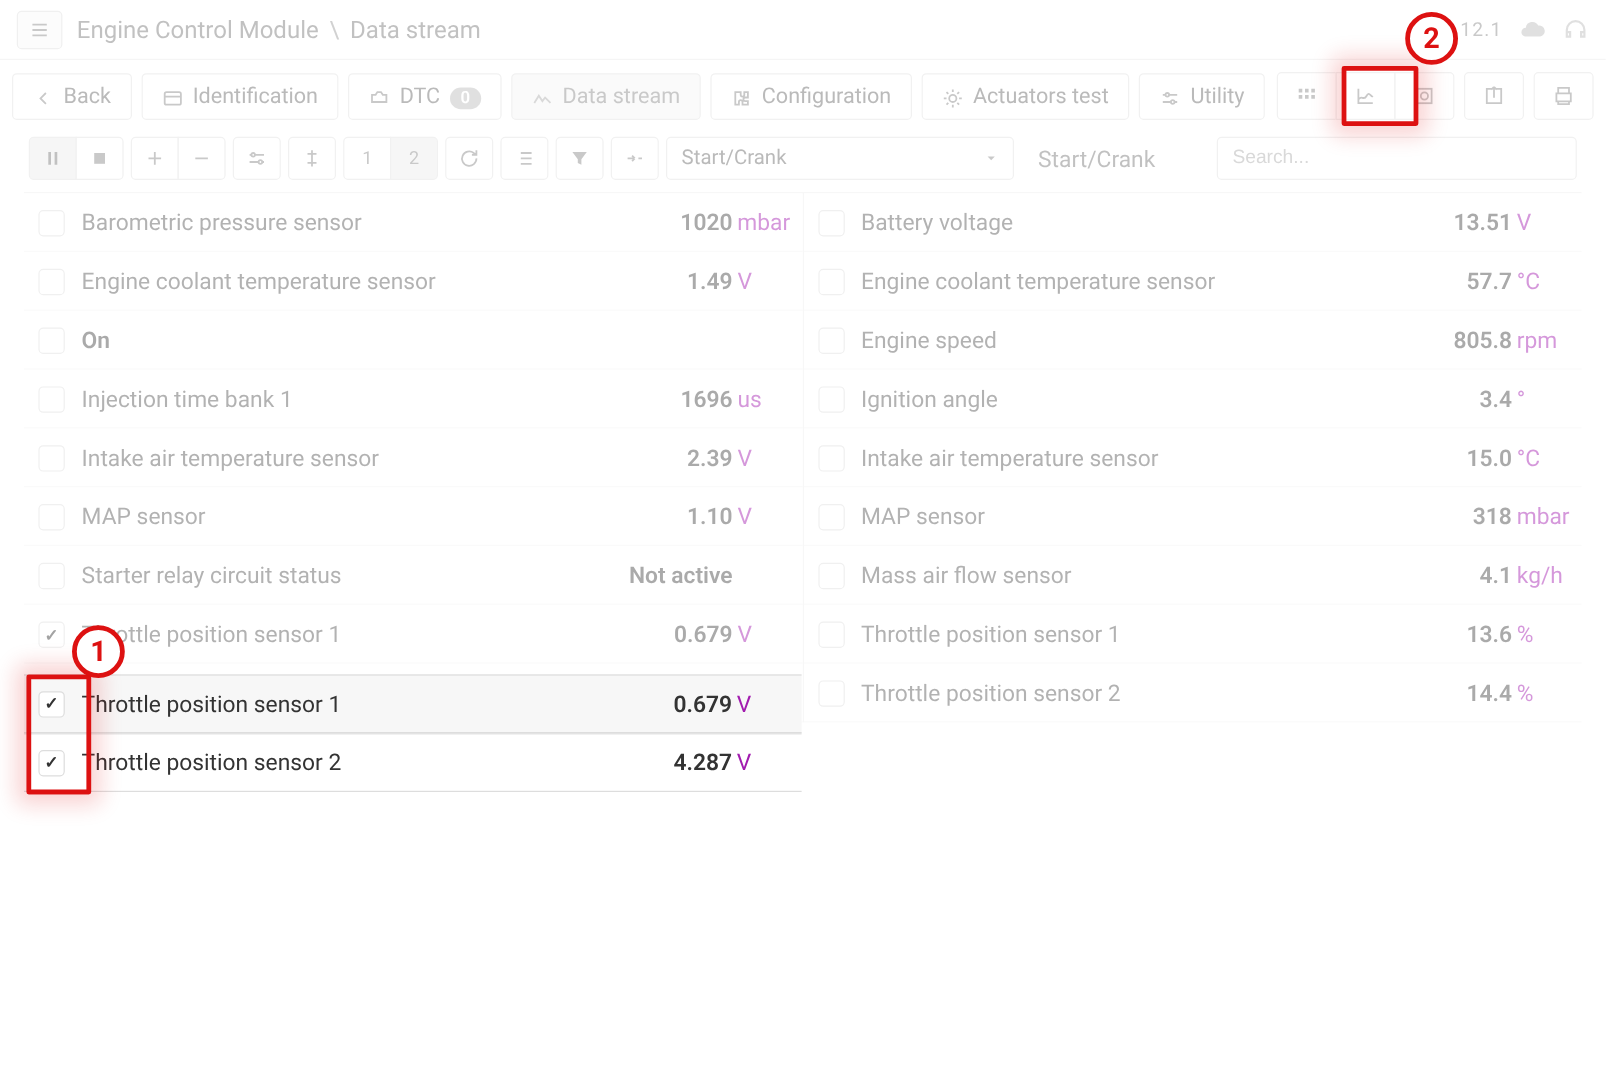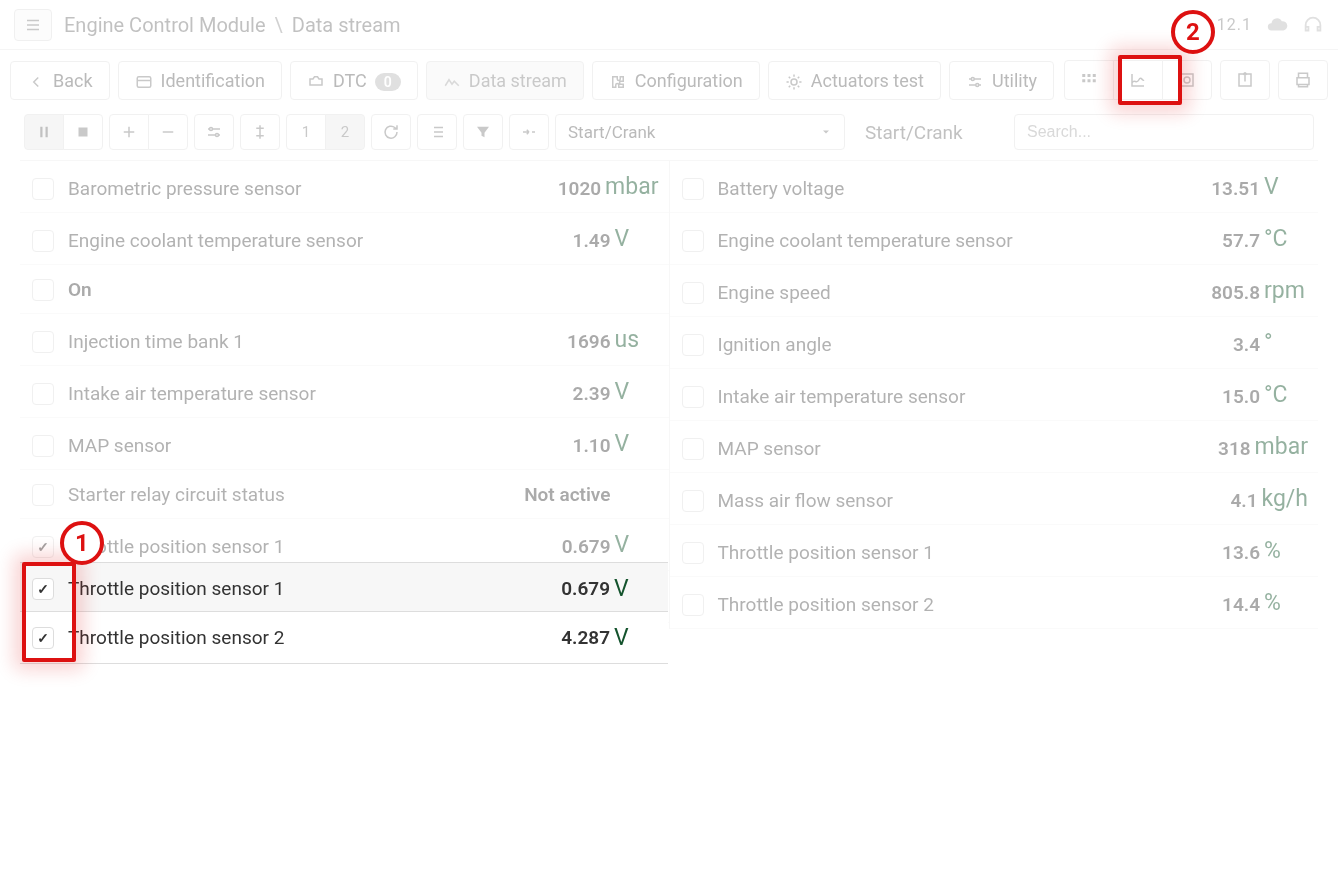--- a/index.html
+++ b/index.html
@@ -184,21 +184,21 @@
     background:#fff;
     color:#333;
     font-size:14px;
   }
   .chk.checked::after {
     content:"✓";
     font-weight:700;
   }
   .row-label { flex:1; font-size:19px; color:#555; }
   .row-val { font-size:19px; color:#444; font-weight:600; margin-right:4px;}
-  .row-unit { font-size:23px; color:#14532d; min-width:44px; text-align:left;}
+  .row-unit { font-size:19px; color:#a21caf; min-width:44px; text-align:left;}
 
   
   .unwash-row1, .unwash-row2 {
     position:absolute;
     left:20px;
     width:648px;
     background:#fff;
     border-bottom:1px solid #ddd;
     z-index:10;
     display:flex;

